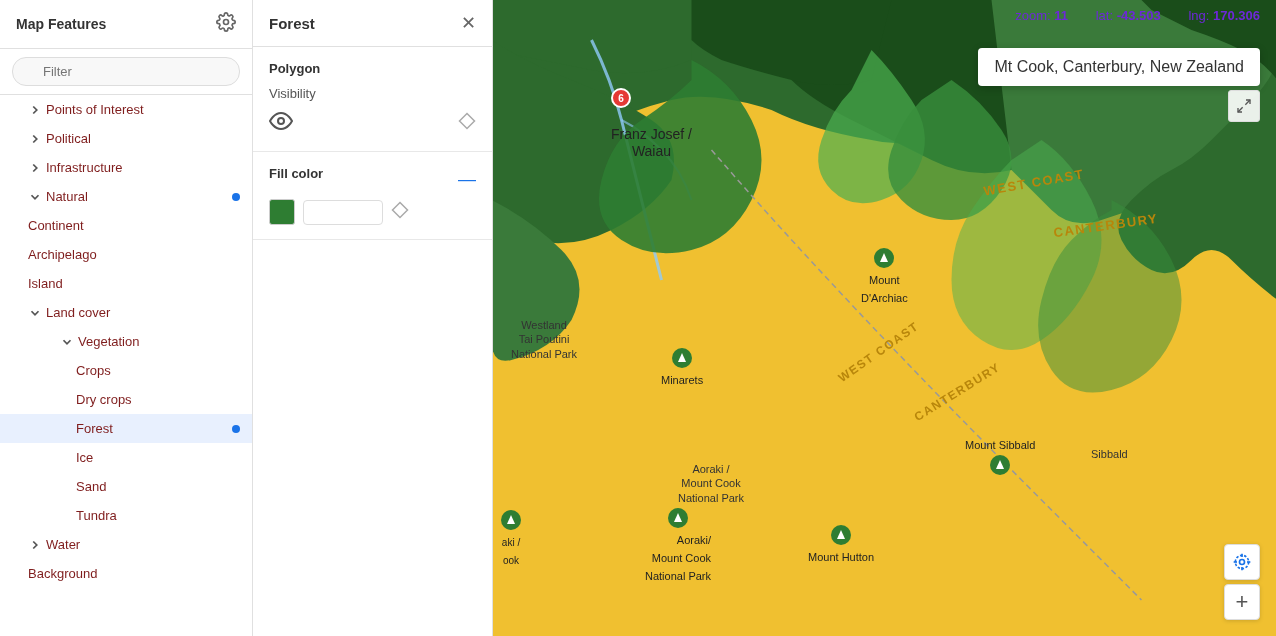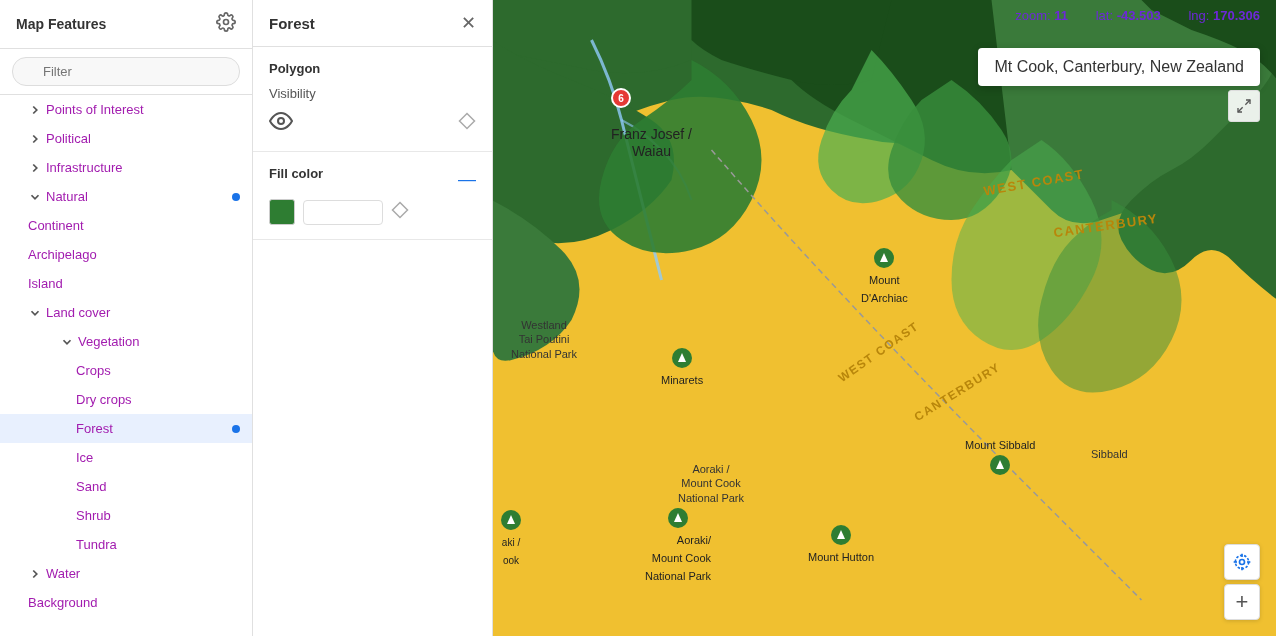--- a/index.html
+++ b/index.html
@@ -50,21 +50,21 @@
       position: absolute;
       left: 8px;
       top: 50%;
       transform: translateY(-50%);
       color: #999;
       font-size: 13px;
     }
     .tree-item {
       padding: 7px 12px 7px 16px;
       font-size: 13px;
-      color: #a21caf;
+      color: #7f1d1d;
       display: flex;
       align-items: center;
       cursor: pointer;
       position: relative;
     }
     .tree-item.active { background: #e8f0fe; }
     .tree-item .chevron {
       width: 14px;
       height: 14px;
       margin-right: 4px;
@@ -327,23 +327,20 @@
     <span>Forest</span>
     <span class="dot"></span>
   </div>
   <div class="tree-item tree-indent-4">
     <span>Ice</span>
   </div>
   <div class="tree-item tree-indent-4">
     <span>Sand</span>
   </div>
   <div class="tree-item tree-indent-4">
-    <span>Shrub</span>
-  </div>
-  <div class="tree-item tree-indent-4">
     <span>Tundra</span>
   </div>
   <div class="tree-item tree-indent-1">
     <svg class="chevron" viewBox="0 0 16 16" fill="none" stroke="currentColor" stroke-width="2">
         <polyline points="6,4 10,8 6,12"></polyline>
       </svg>
     <span>Water</span>
   </div>
   <div class="tree-item tree-indent-1">
     <span>Background</span>

